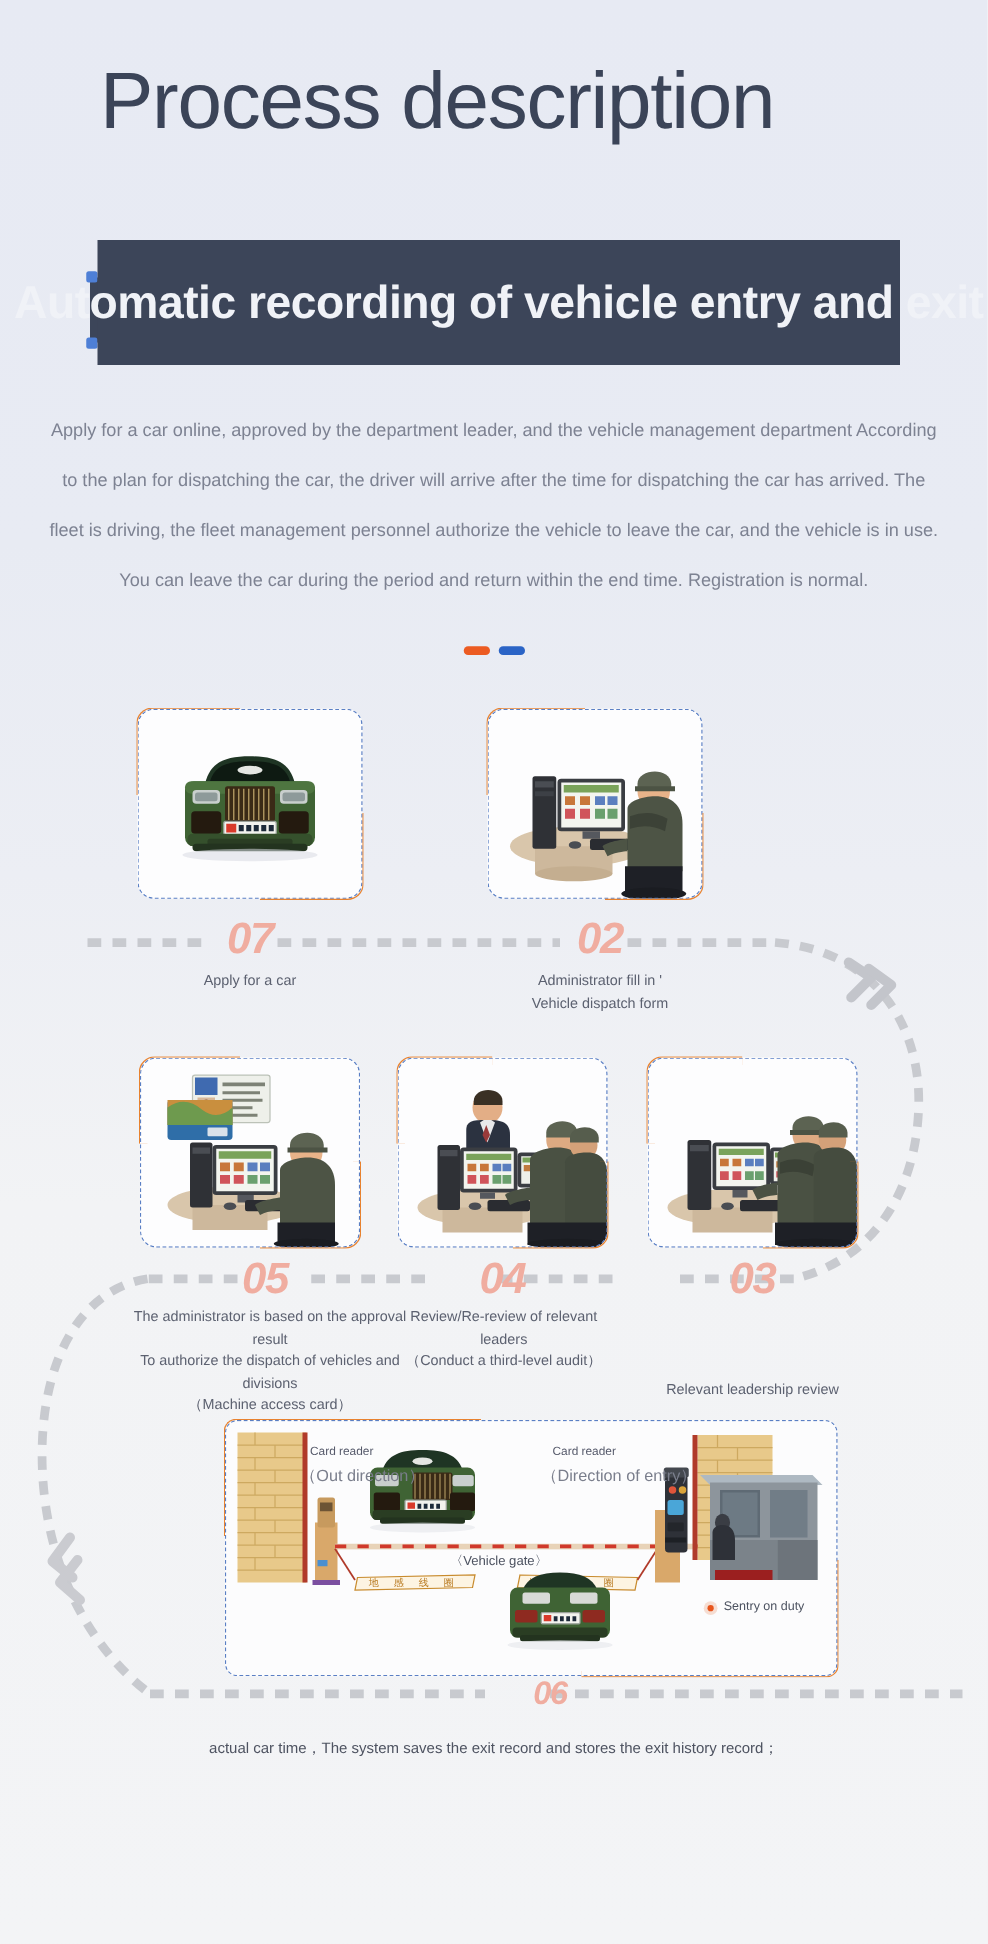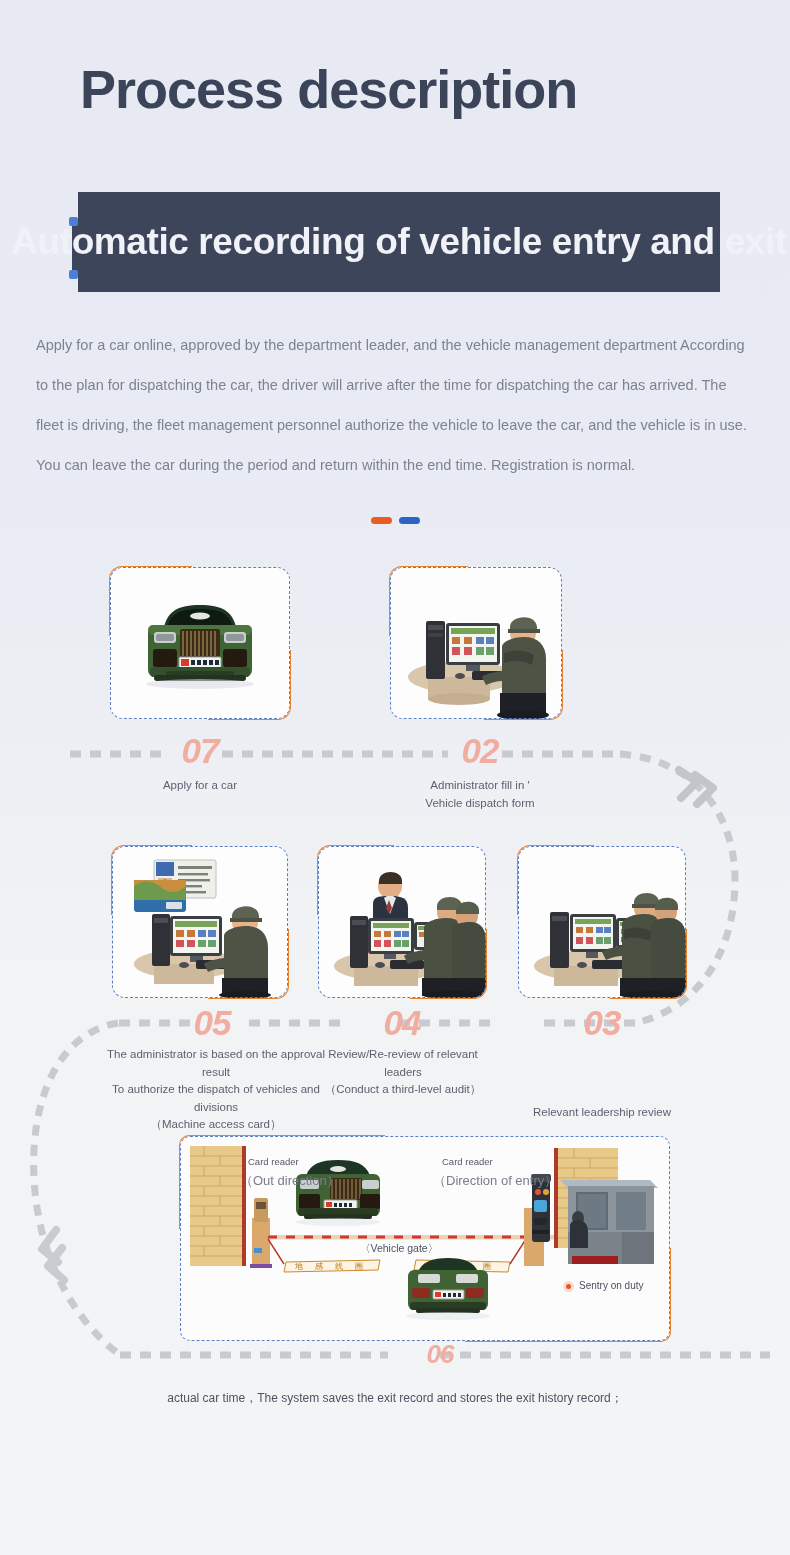--- a/index.html
+++ b/index.html
@@ -11,23 +11,23 @@
     position:relative;
   }
   .page{
     position:absolute;inset:0;
     background:linear-gradient(180deg,#e7eaf3 0%,#e8ebf3 28%,#eceef4 45%,#f2f3f5 62%,#f3f4f6 100%);
   }
 
   
   .header{position:absolute;left:0;top:0;width:790px;}
   .title{
-    position:absolute;left:80px;top:62px;
-    font-size:54px;line-height:1;
-    font-weight:bold;
+    position:absolute;left:80px;top:48px;
+    font-size:64px;line-height:1;
+    font-weight:normal;
     color:#3b4458;
     letter-spacing:-1px;
     white-space:nowrap;
   }
   .subtitle-band{
     position:absolute;left:78px;top:192px;
     width:642px;height:100px;
     background:#3c4559;
   }
   .subtitle{
@@ -42,20 +42,21 @@
   }
   .sel-handle:before,.sel-handle:after{
     content:"";position:absolute;left:-3px;width:9px;height:9px;
     background:#4e7fd6;border-radius:2px;
   }
   .sel-handle:before{top:-5px;}
   .sel-handle:after{bottom:-5px;}
 
   .lead{
     position:absolute;left:36px;top:325px;width:718px;
+    text-align:center;
     color:#7d8292;font-size:14.5px;line-height:40px;
   }
 
   
   .pills{position:absolute;left:0;top:517px;width:790px;
     display:flex;justify-content:center;gap:7px;}
   .pill{width:21px;height:7px;border-radius:4px;}
   .pill.orange{background:#ec5b22;}
   .pill.blue{background:#2b64c6;}
 

